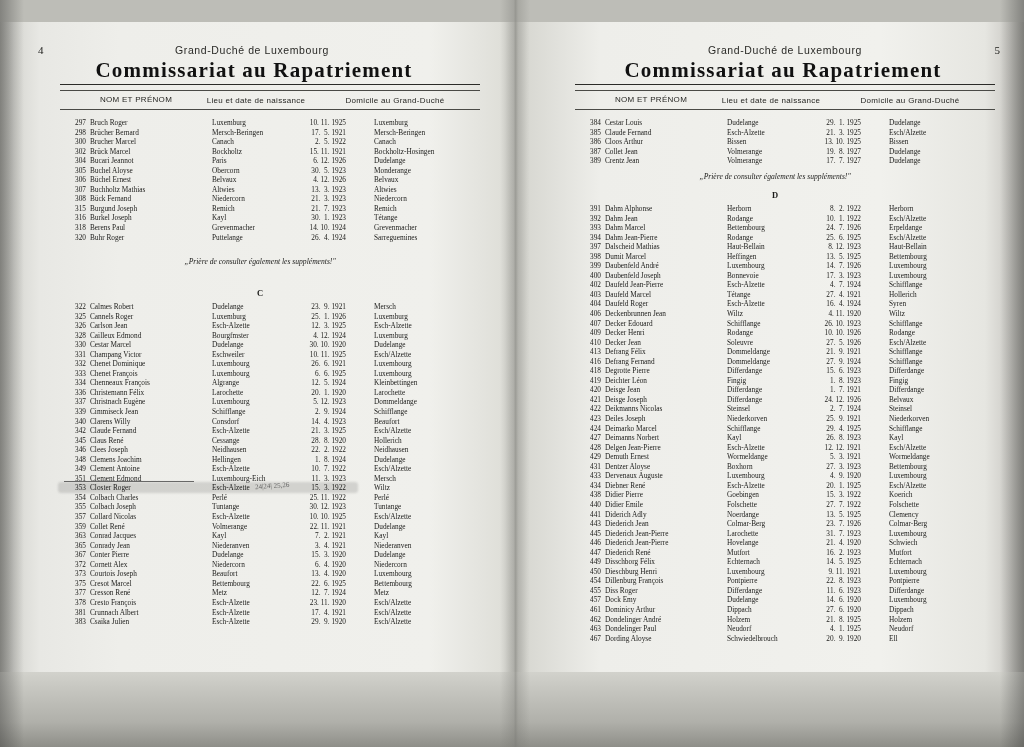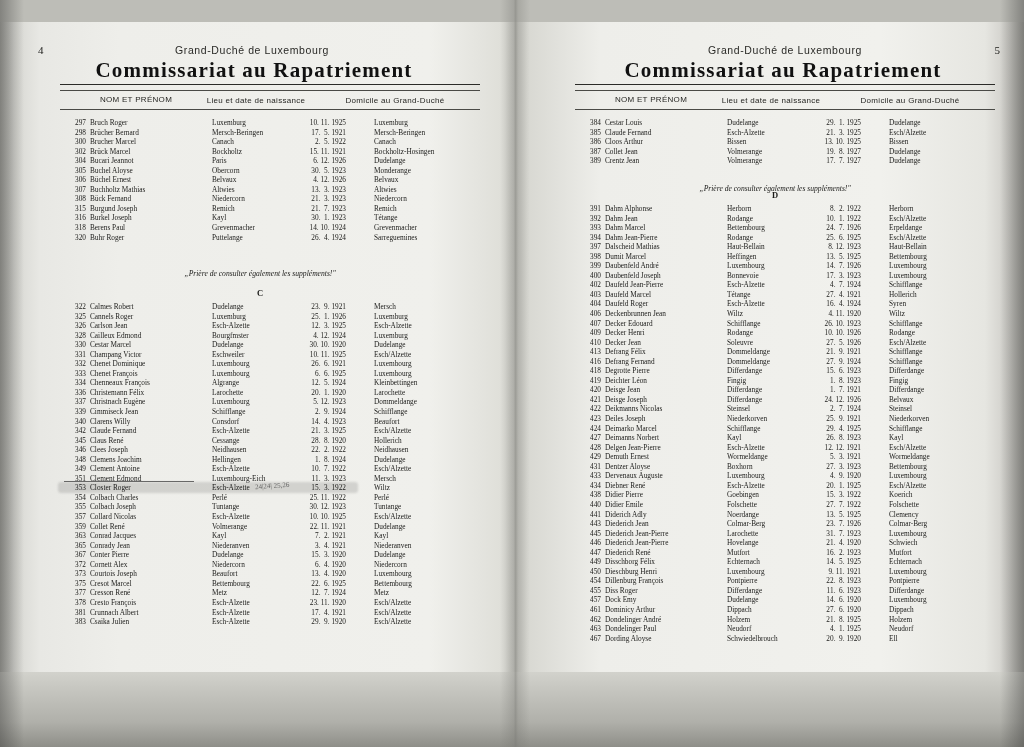--- a/index.html
+++ b/index.html
@@ -78,21 +78,20 @@
   .c-num{position:absolute;width:22px;text-align:right;}
   .c-name{position:absolute;left:26px;}
   .c-place{position:absolute;left:148px;}
   .c-date{position:absolute;left:236px;width:46px;text-align:right;}
   .c-dom{position:absolute;left:310px;}
 
   .note{
     position:absolute;font-family:"Liberation Serif", serif;
     font-size:7.6px;font-style:italic;text-align:center;width:100%;
     color:#1b1b19;
-    margin-top:12px;
   }
   .letter{
     position:absolute;width:100%;text-align:center;
     font-family:"Liberation Serif", serif;font-weight:bold;font-size:8.5px;
   }
   .smudge{
     position:absolute;background:rgba(0,0,0,0.12);
     filter:blur(1px);
   }
   .pencil{

